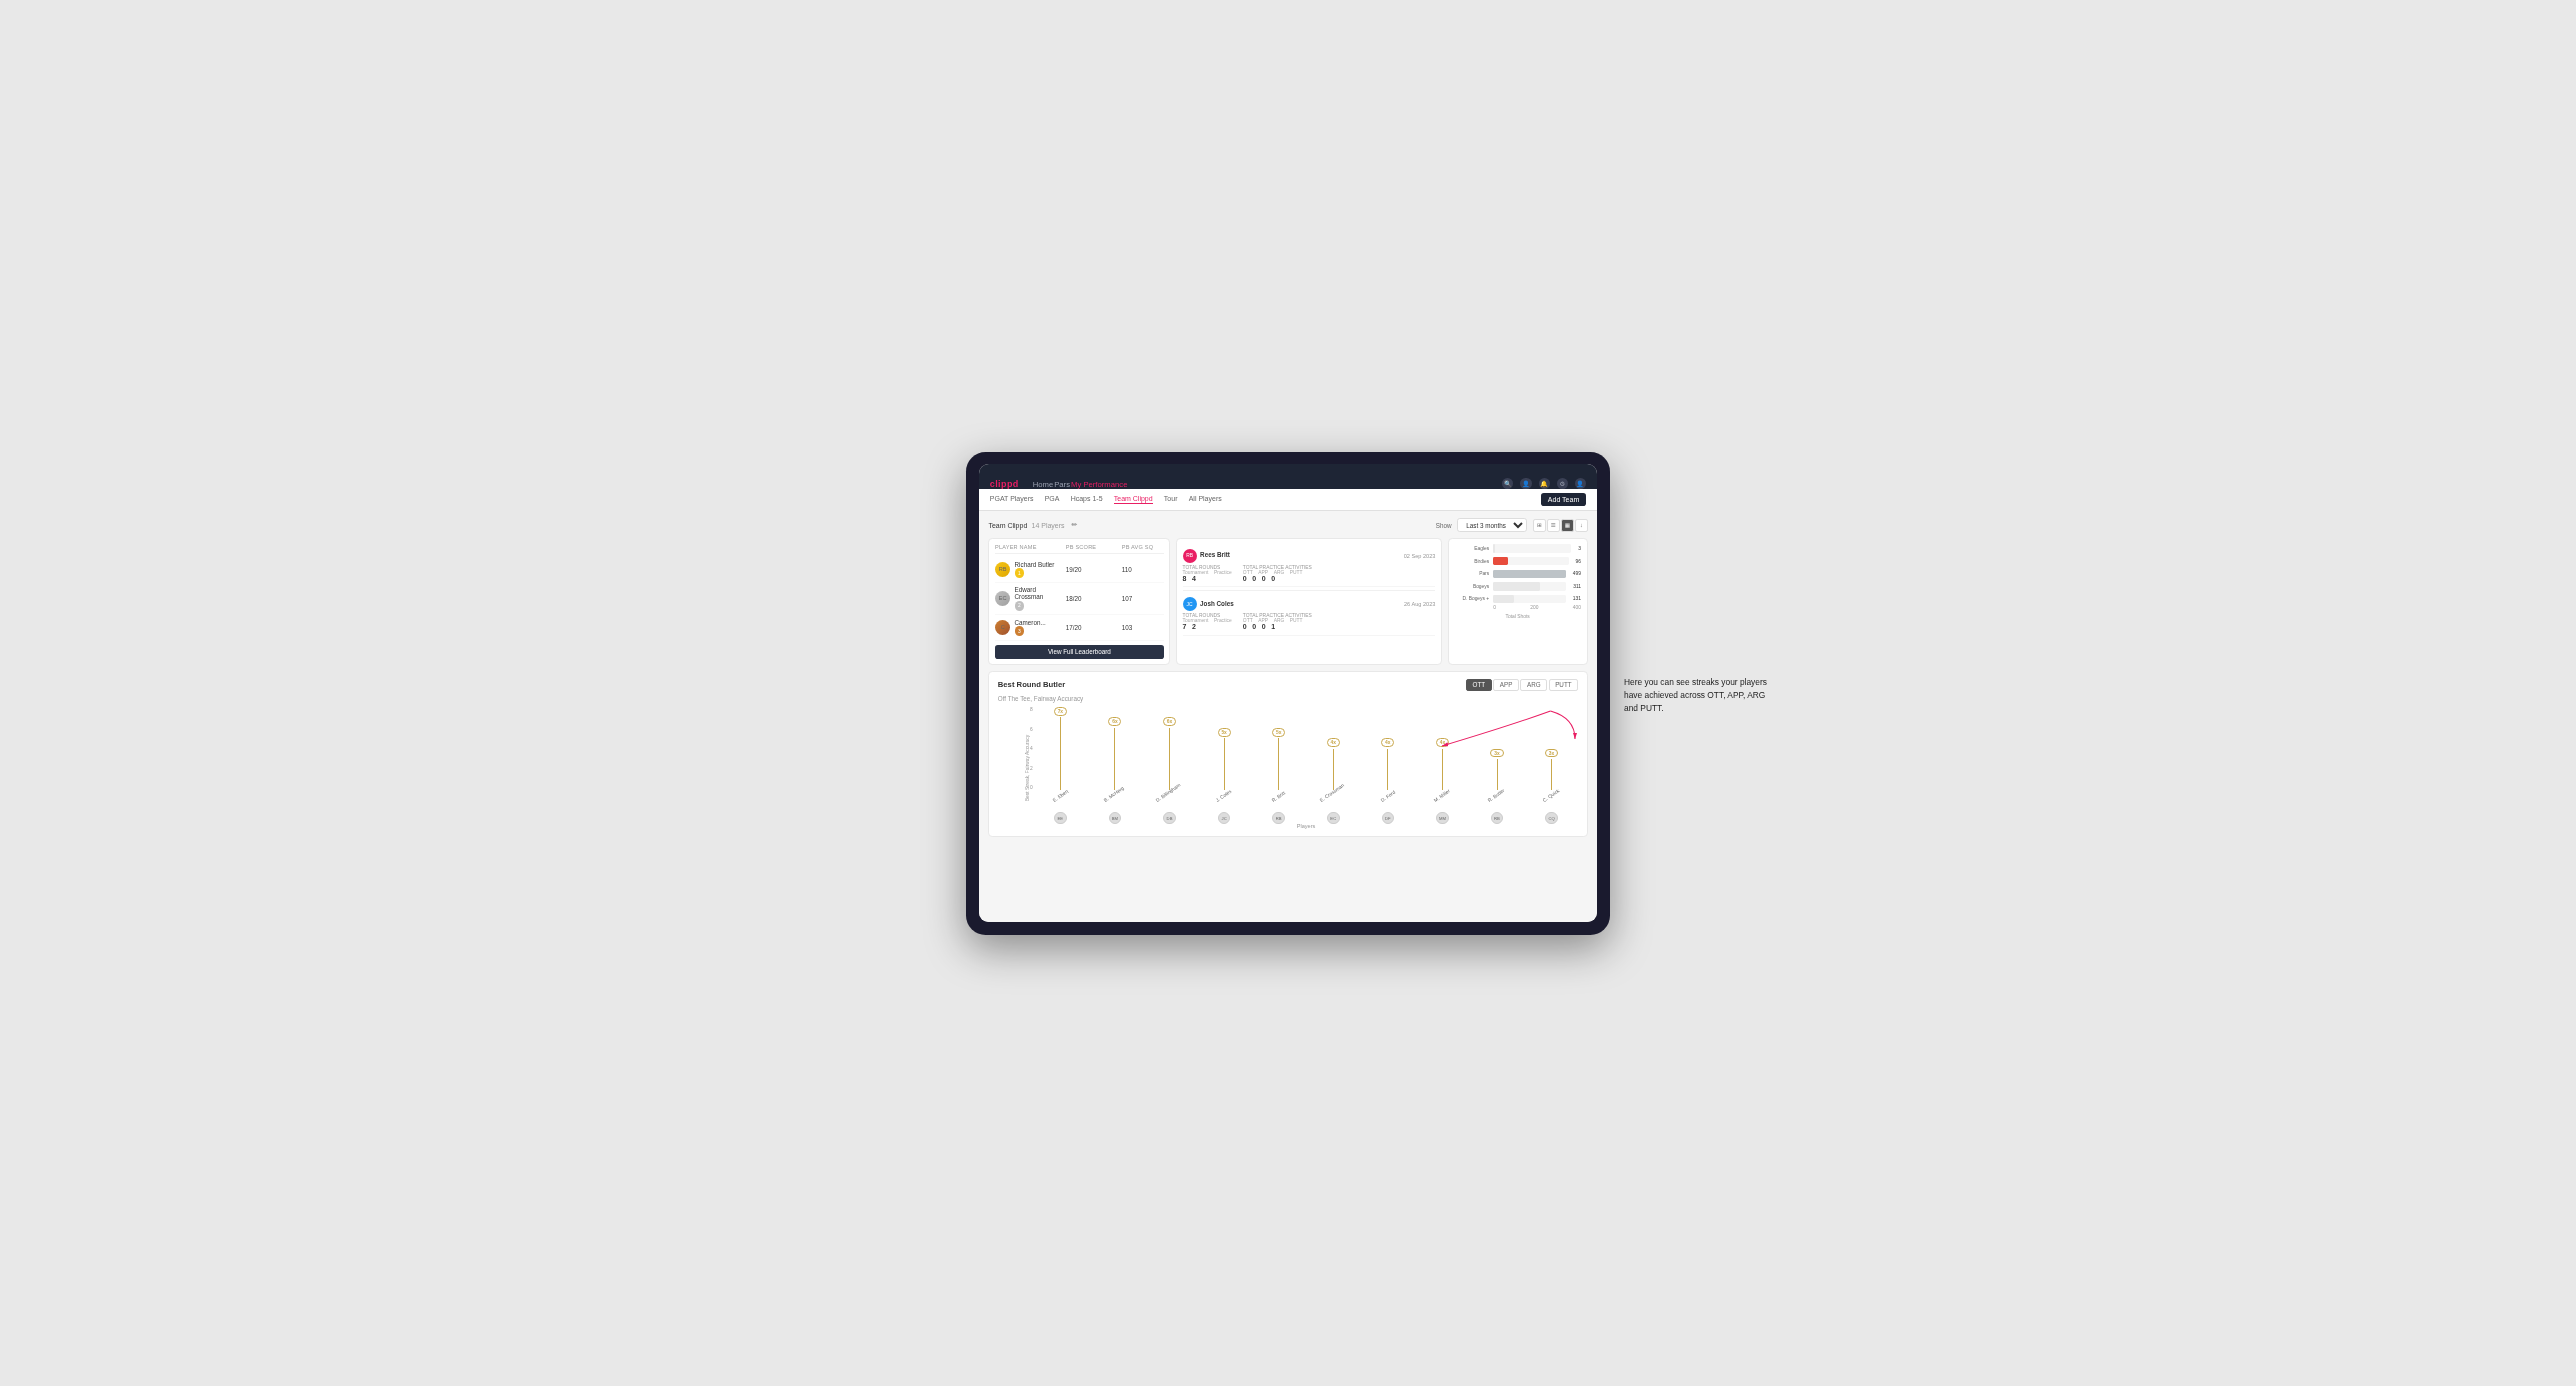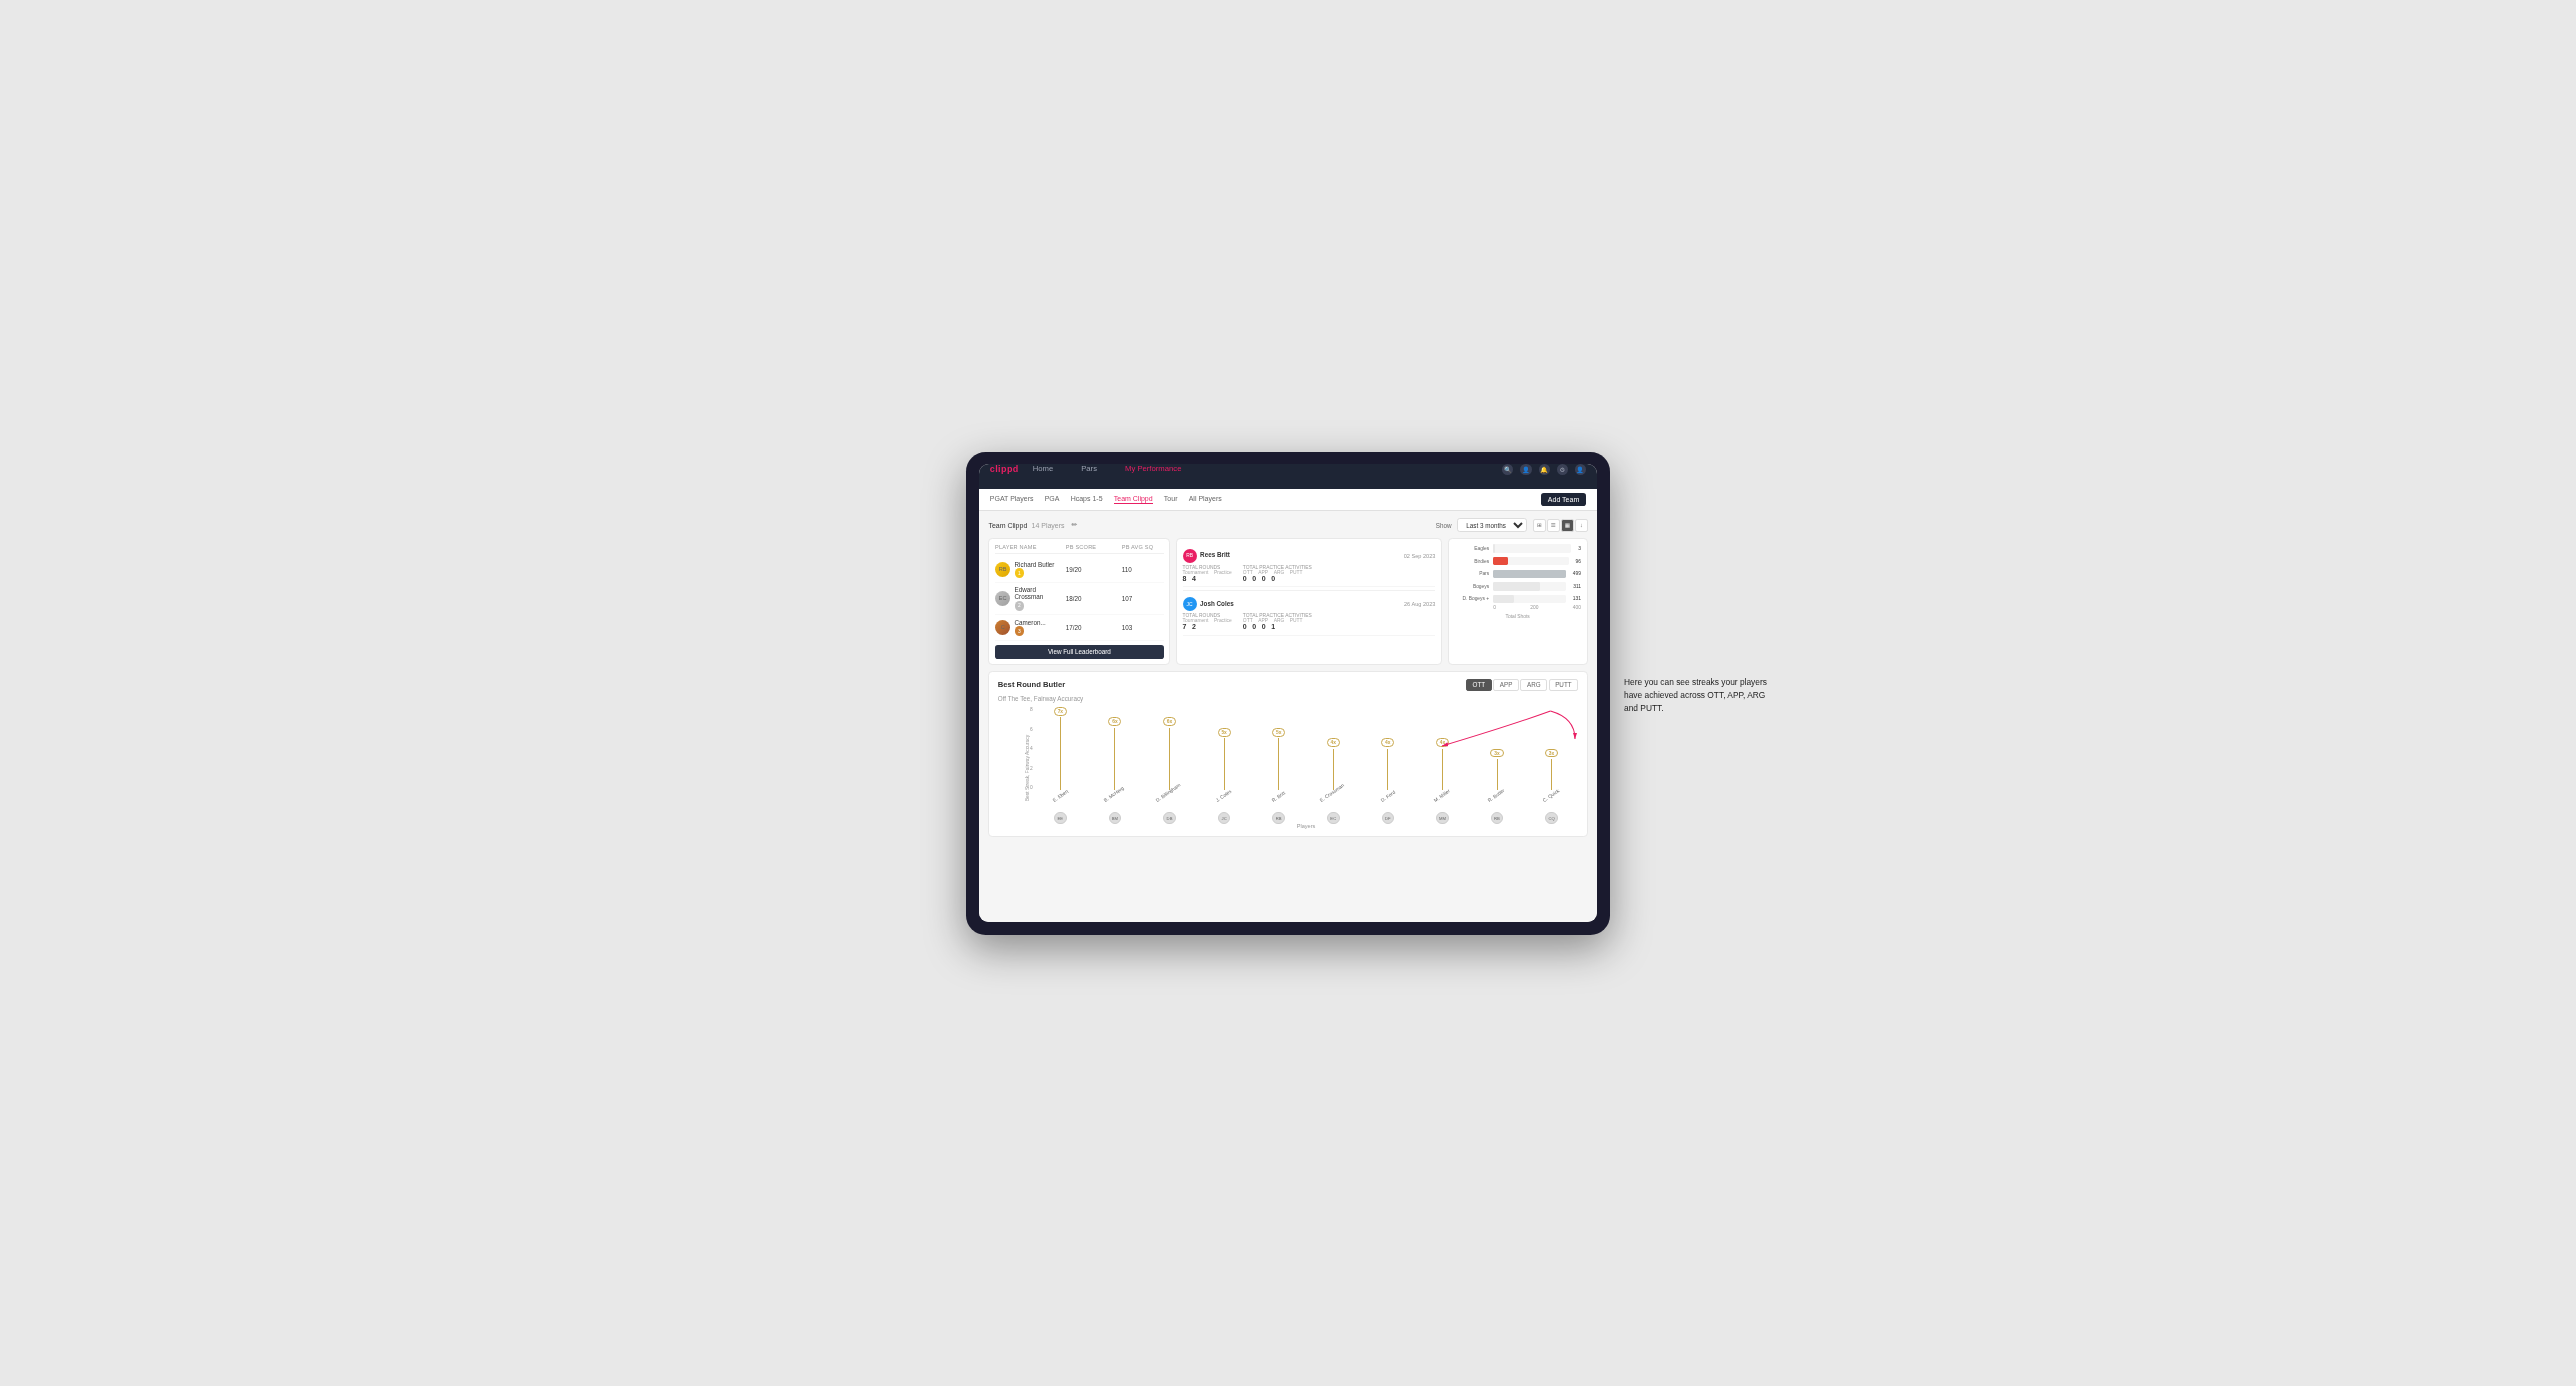--- a/index.html
+++ b/index.html
@@ -27,34 +27,34 @@
       border-radius: 9.8px;
       overflow: hidden;
       display: flex;
       flex-direction: column;
     }
     
     .navbar {
       background: #1e2535;
       height: 25px;
       display: flex;
-      align-items: flex-start;
+      align-items: flex-end;
       padding: 0 11.2px;
       gap: 14px;
       flex-shrink: 0;
     }
     .logo {
       color: #e91e63;
       font-weight: 700;
       font-size: 9px;
       letter-spacing: 0.4px;
     }
     .nav-links {
       display: flex;
-      gap: 28px;
+      gap: 1px;
       align-items: center;
     }
     .nav-link {
       color: #9aa0b0;
       font-size: 7.7px;
       cursor: pointer;
     }
     .nav-link.active {
       color: #e91e63;
     }

